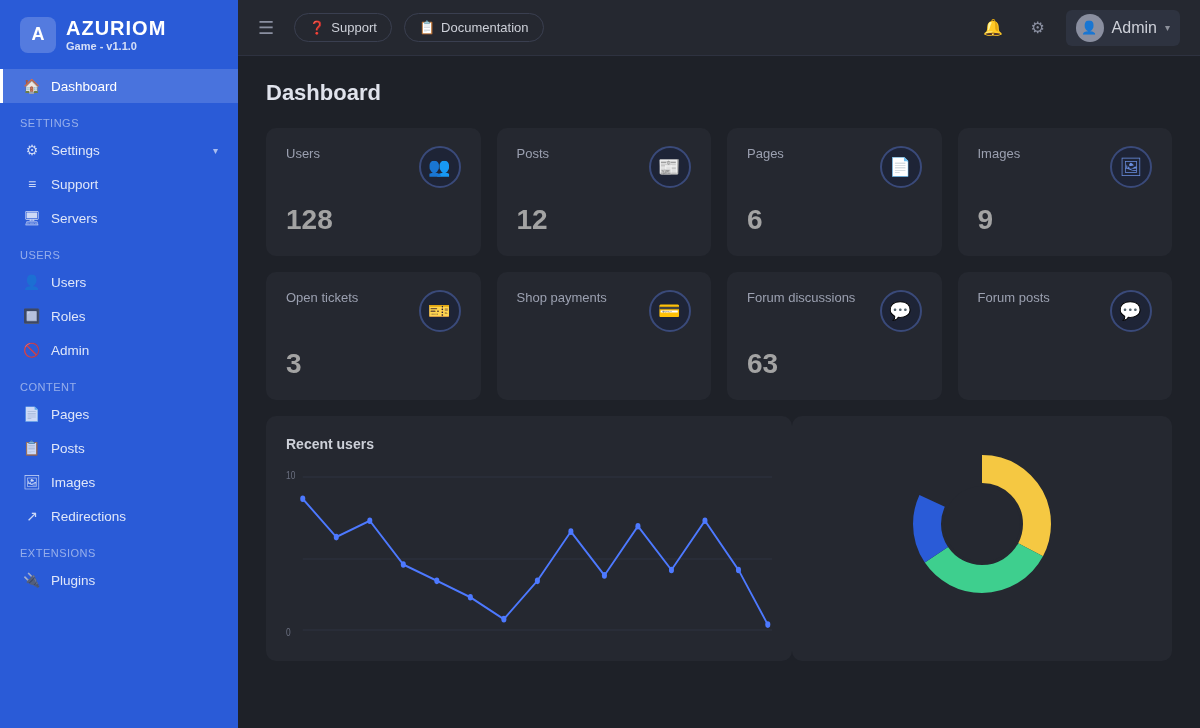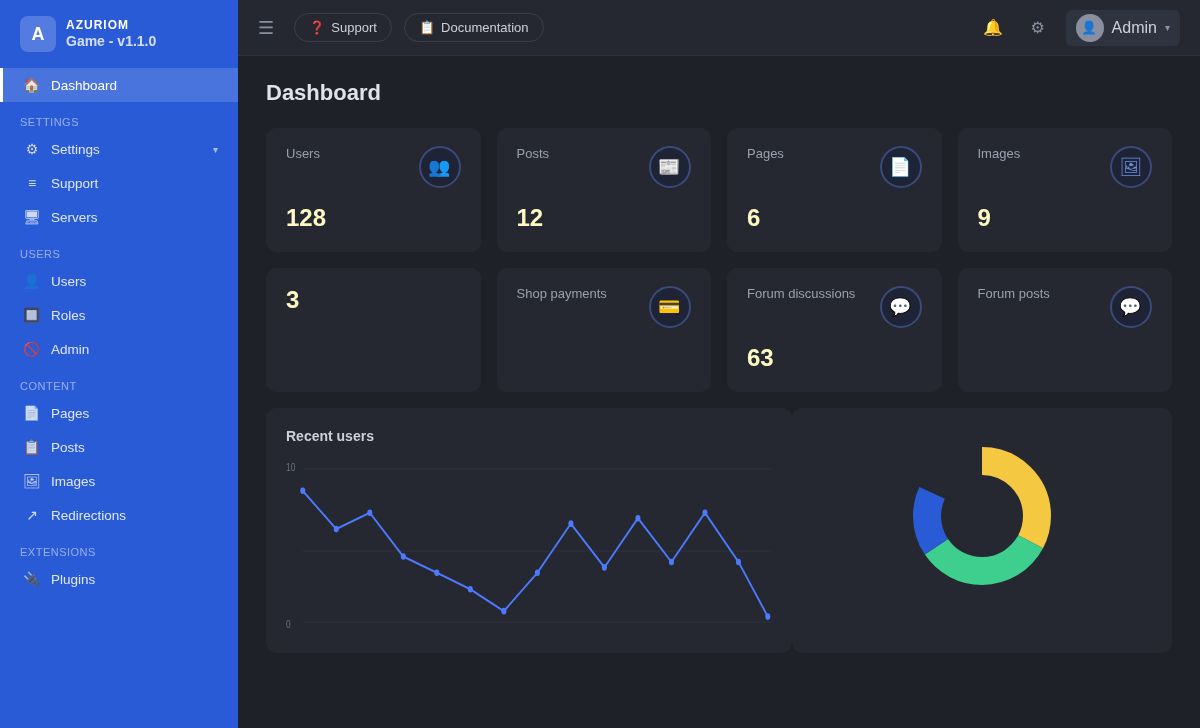--- a/index.html
+++ b/index.html
@@ -25,22 +25,22 @@
       font-size: 15px;
     }
     #sidebar-logo .logo-icon {
       width: 36px; height: 36px;
       background: rgba(255,255,255,0.2);
       border-radius: 8px;
       display: flex; align-items: center; justify-content: center;
       font-size: 18px; font-weight: 900; color: white;
     }
     #sidebar-logo .logo-text { line-height: 1.2; }
-    #sidebar-logo .logo-text .brand { font-size: 12px; font-weight: 800; letter-spacing: 1px; }
-    #sidebar-logo .logo-text .sub { font-size: 14px; opacity: 0.8; }
+    #sidebar-logo .logo-text .brand { font-size: 20px; font-weight: 800; letter-spacing: 1px; }
+    #sidebar-logo .logo-text .sub { font-size: 11px; opacity: 0.8; }
 
     .sidebar-nav-item {
       display: flex; align-items: center; gap: 10px;
       padding: 9px 20px;
       color: rgba(255,255,255,0.85);
       font-size: 13.5px;
       cursor: pointer;
       border-left: 3px solid transparent;
       transition: background 0.15s;
     }
@@ -127,21 +127,21 @@
     .stat-card-label { font-size: 13px; color: #9ba0b0; font-weight: 500; }
     .stat-card-icon {
       width: 42px; height: 42px;
       border-radius: 50%;
       background: #1e2436;
       border: 2px solid #3a4a7a;
       display: flex; align-items: center; justify-content: center;
       font-size: 18px;
       color: #6b8fe0;
     }
-    .stat-card-value { font-size: 24px; font-weight: 700; color: #fef9c3; }
+    .stat-card-value { font-size: 28px; font-weight: 700; color: #a3a3a3; }
 
     
     .charts-row {
       display: grid;
       grid-template-columns: 1fr 380px;
     }
     .chart-card {
       background: #252830;
       border-radius: 10px;
       padding: 20px;
@@ -284,20 +284,24 @@
         <div class="stat-card-header">
           <span class="stat-card-label">Images</span>
           <div class="stat-card-icon">🖼</div>
         </div>
         <div class="stat-card-value">9</div>
       </div>
     </div>
 
     <div class="cards-grid">
       <div class="stat-card">
+        <div class="stat-card-header">
+          <span class="stat-card-label">Open tickets</span>
+          <div class="stat-card-icon">🎫</div>
+        </div>
         <div class="stat-card-value">3</div>
       </div>
       <div class="stat-card">
         <div class="stat-card-header">
           <span class="stat-card-label">Shop payments</span>
           <div class="stat-card-icon">💳</div>
         </div>
       </div>
       <div class="stat-card">
         <div class="stat-card-header">

